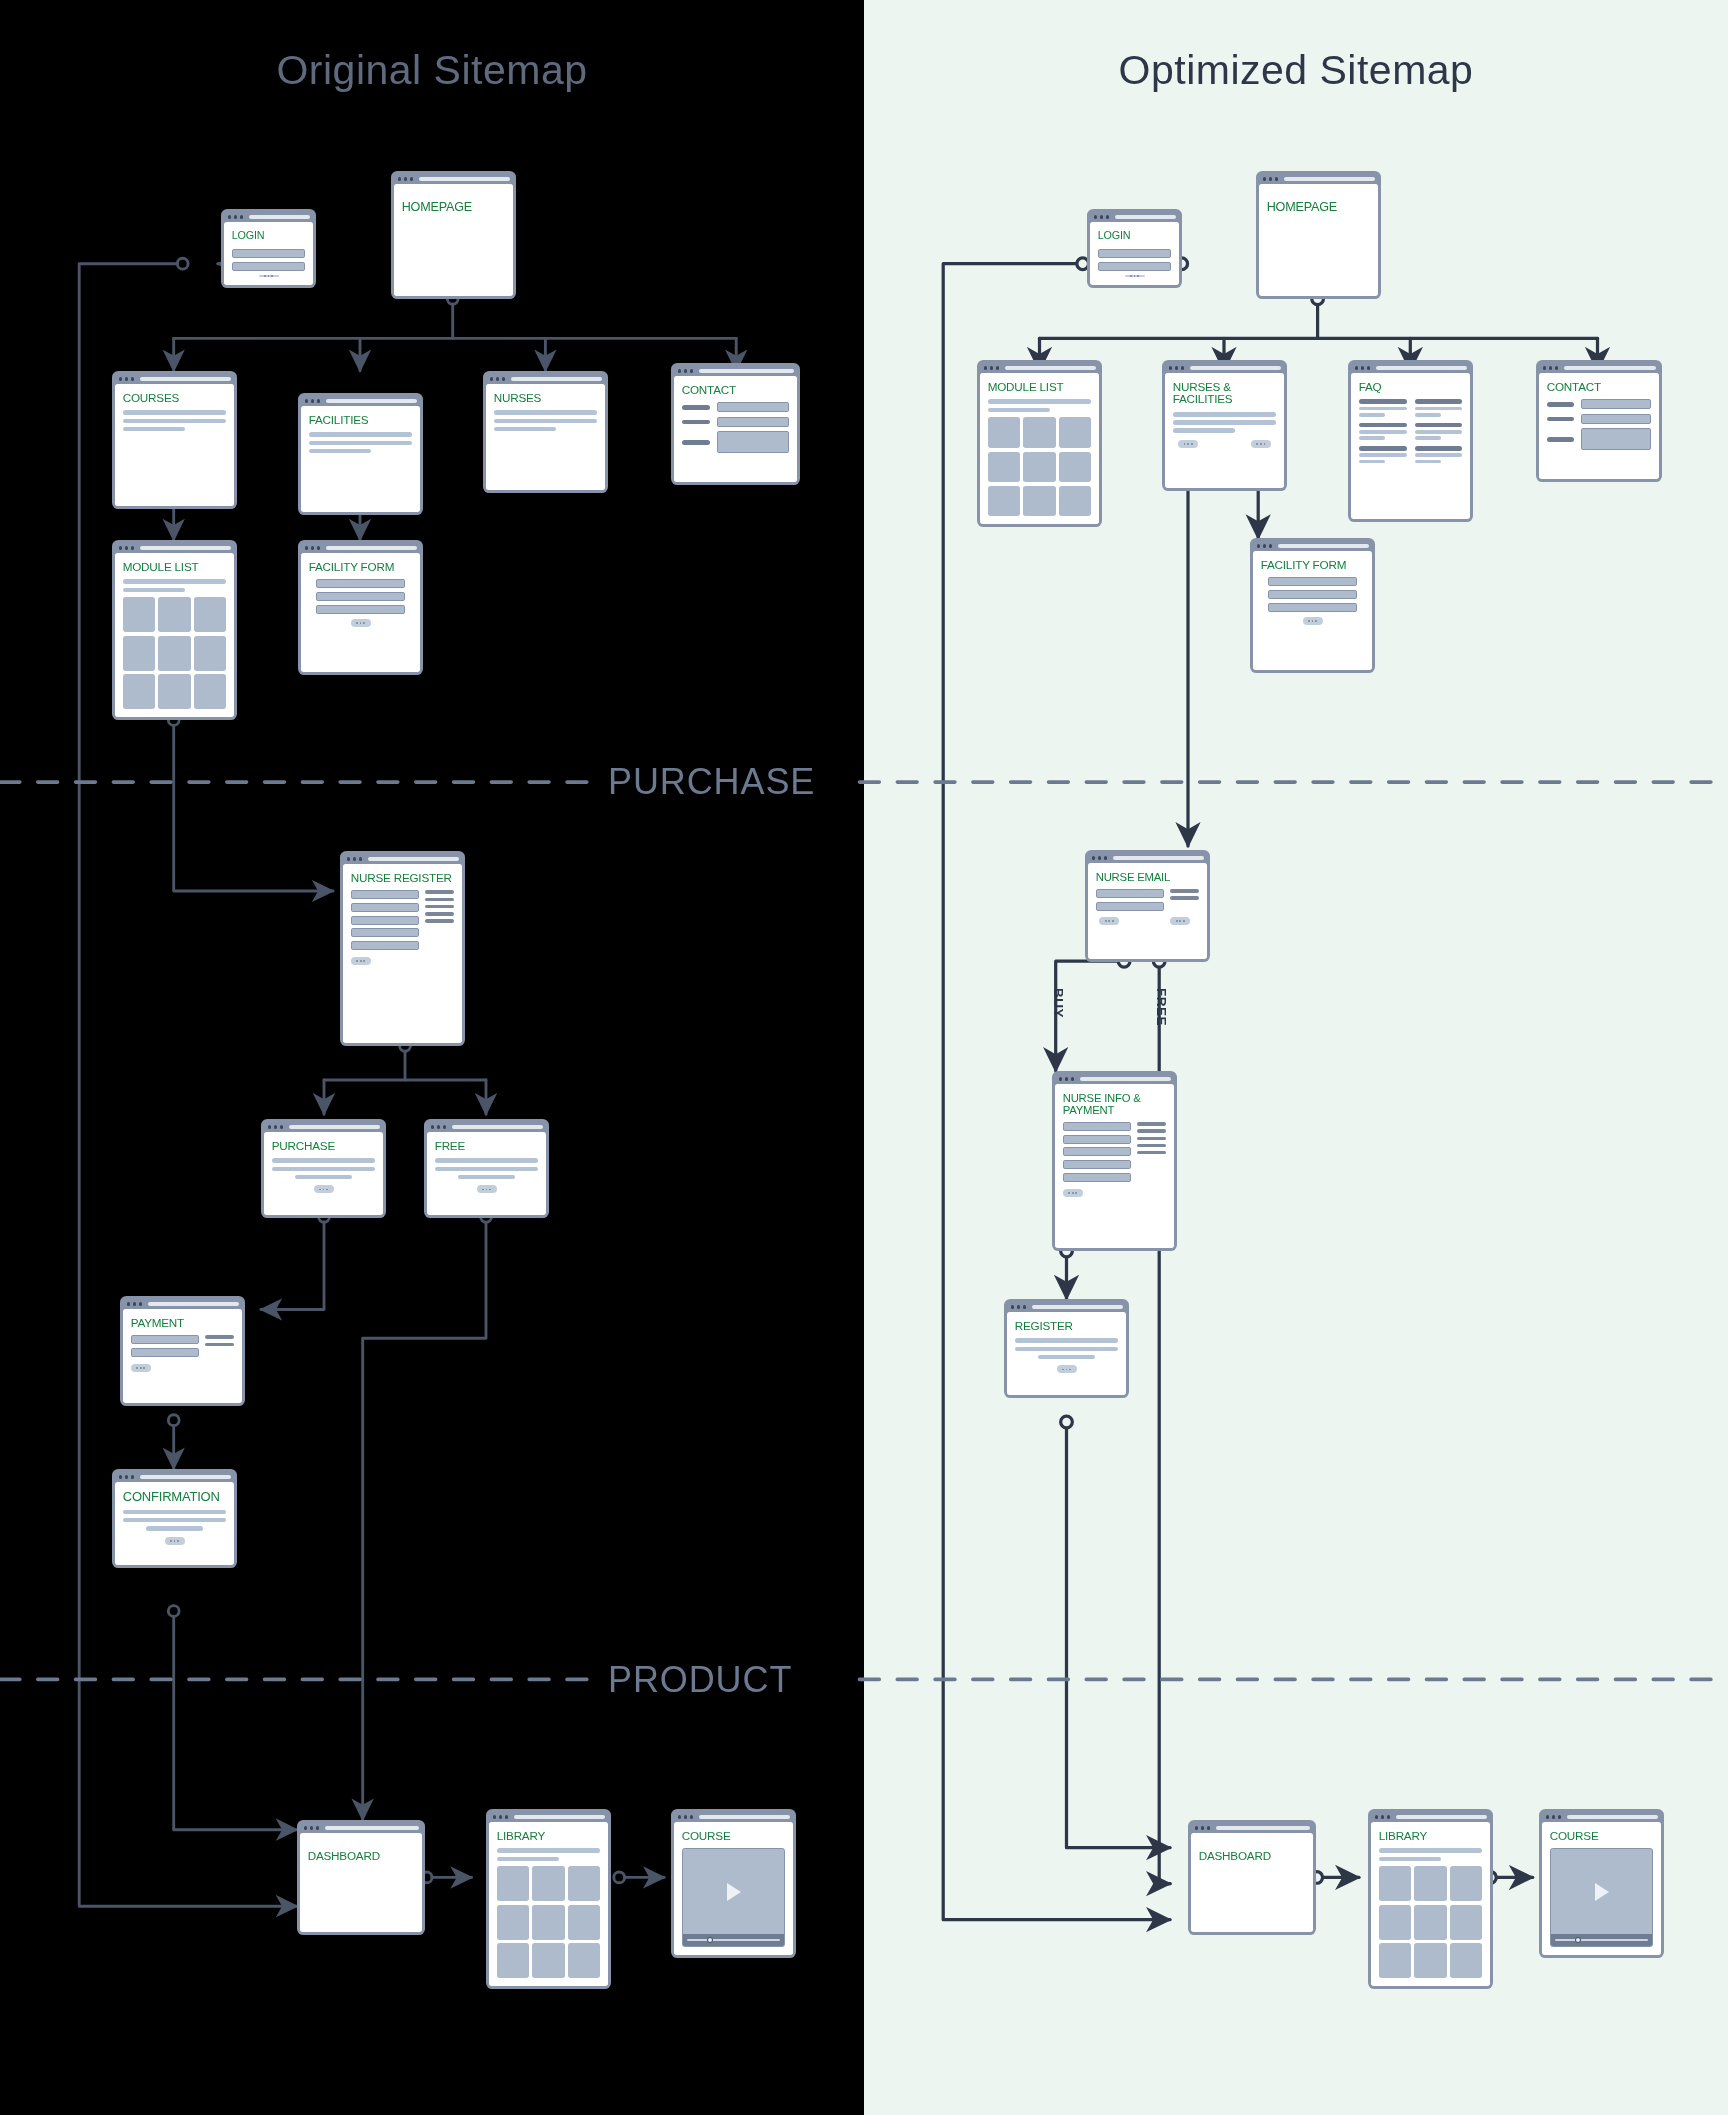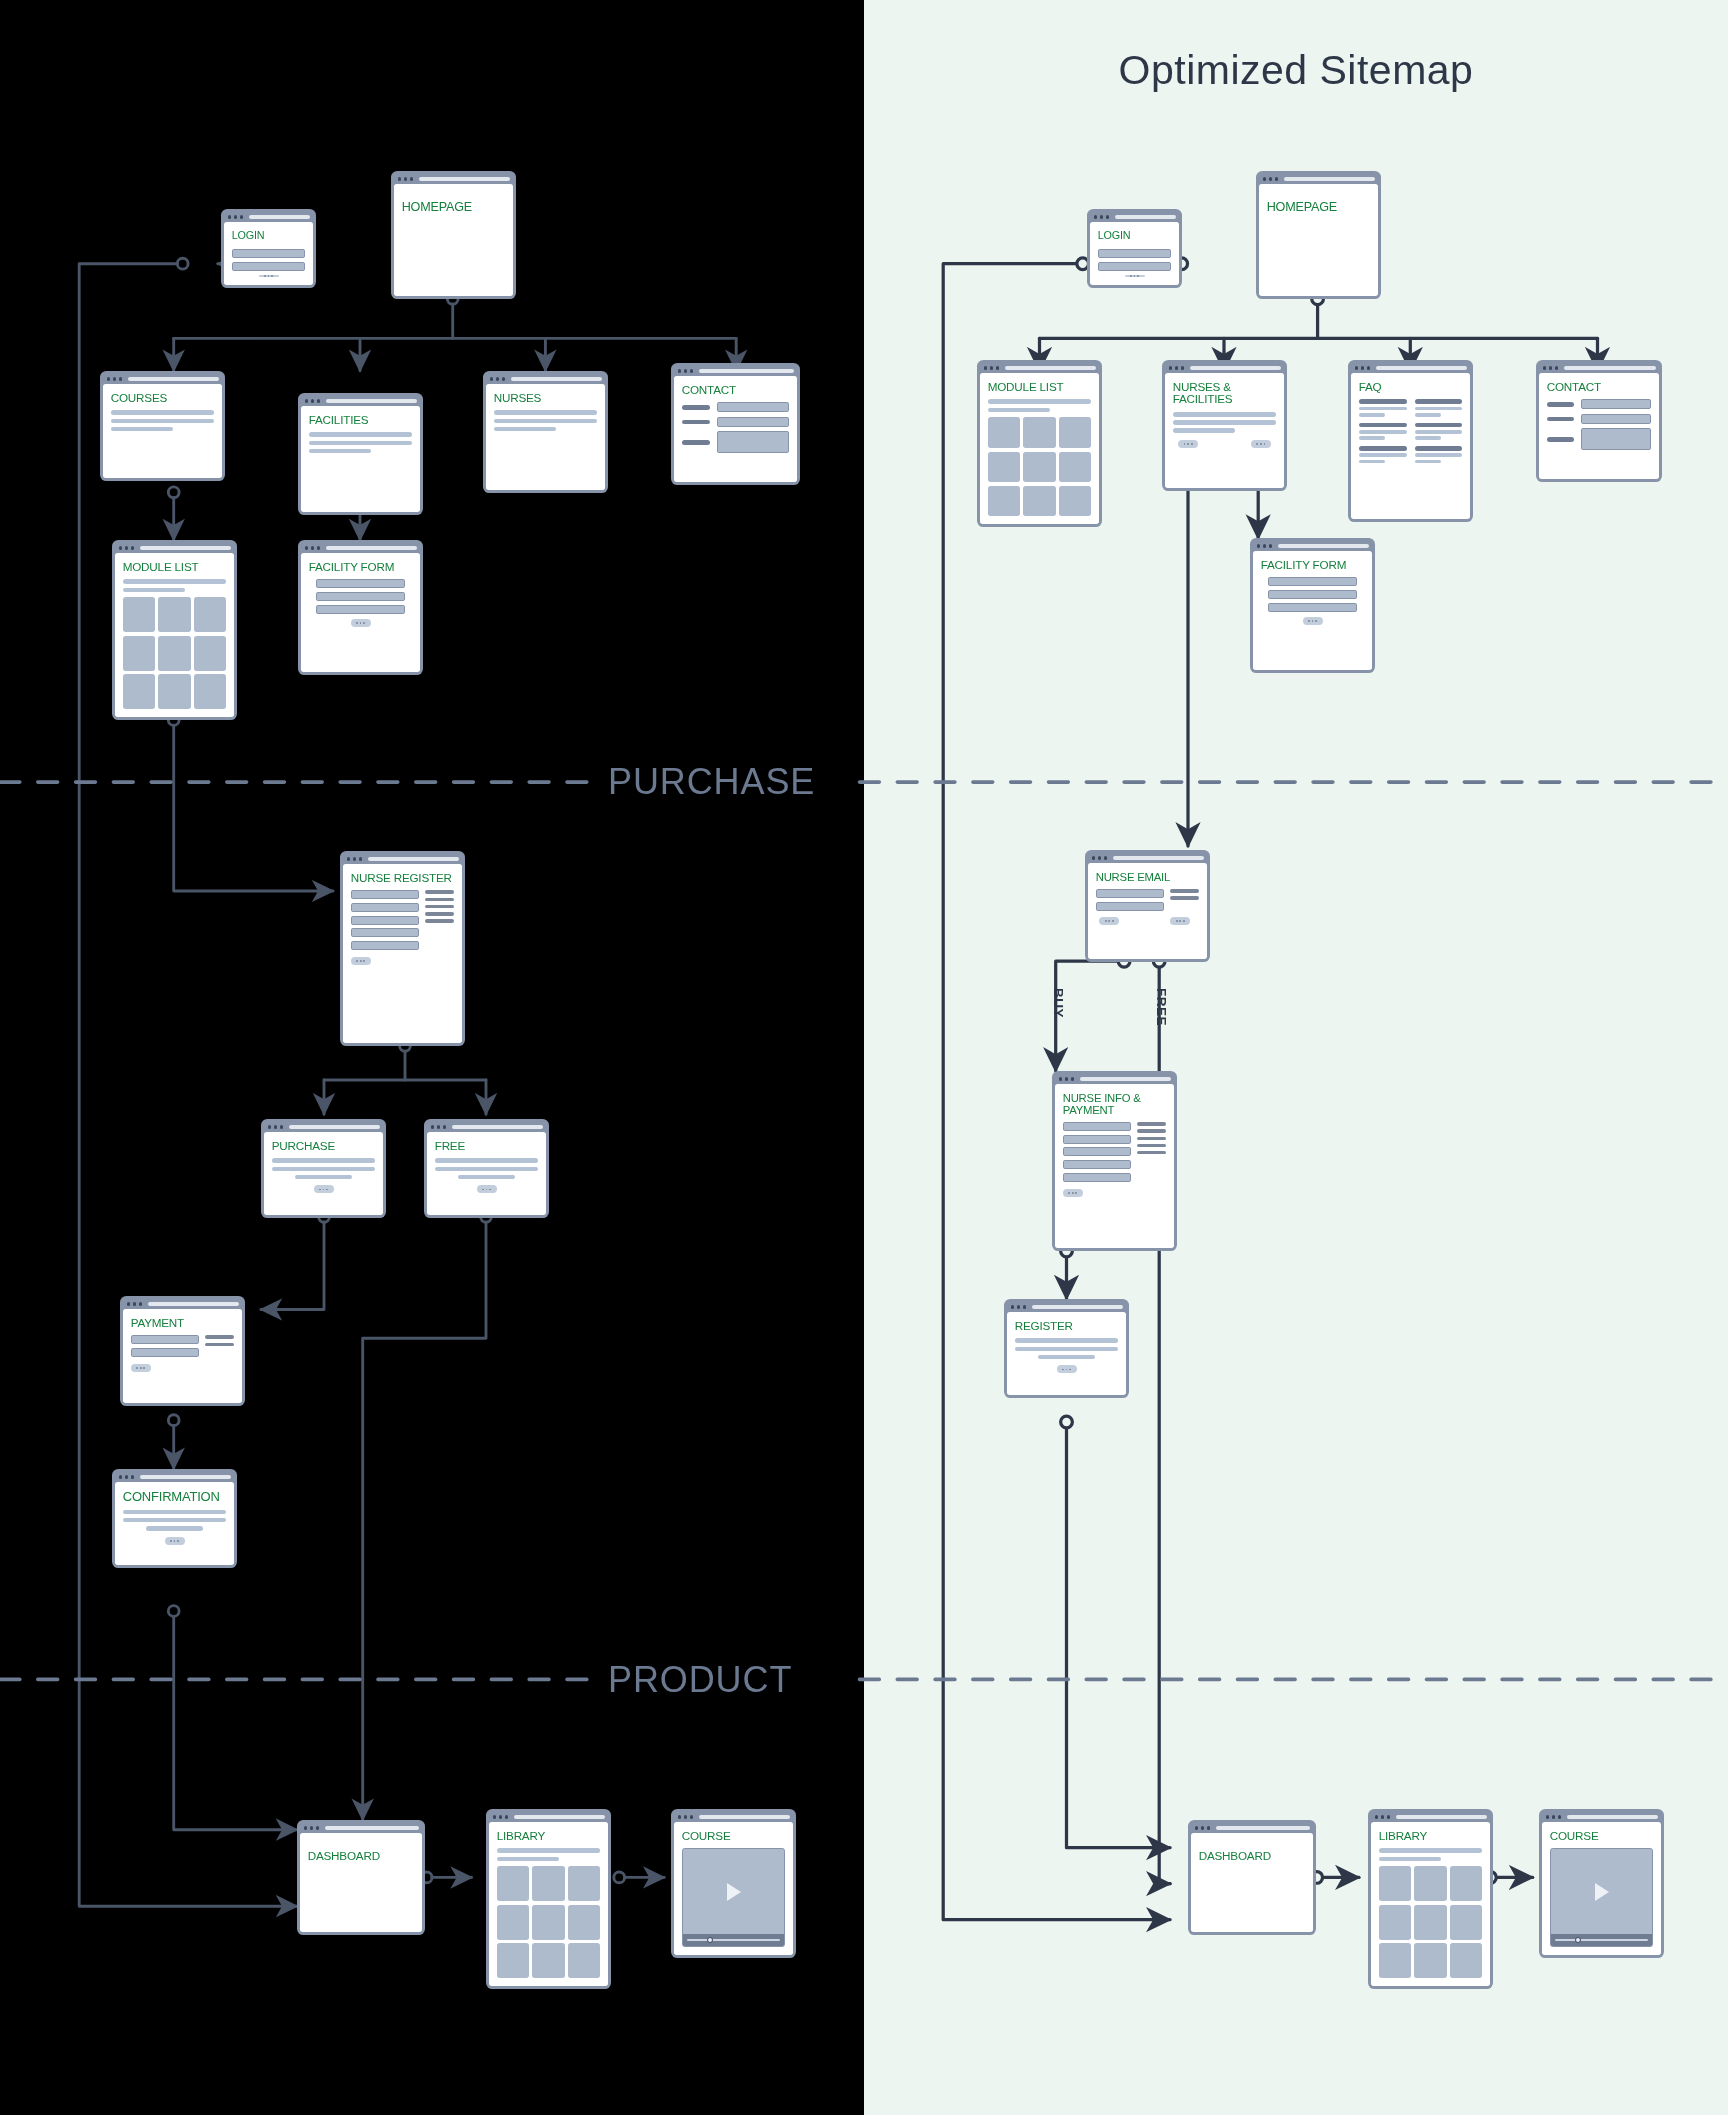--- a/index.html
+++ b/index.html
@@ -130,20 +130,21 @@
   }
 </style>
 </head>
 <body>
 
 <div id="stage">
 
   <div class="panel" id="panel-left"></div>
   <div class="panel" id="panel-right"></div>
 
+  <div class="panel-title" id="title-left">Original Sitemap</div>
   <div class="panel-title" id="title-right">Optimized Sitemap</div>
 
   <svg id="wires" viewBox="0 0 1920 2350">
     <defs>
       <marker id="ah-d" markerWidth="9" markerHeight="9" refX="7.4" refY="4.5" orient="auto">
         <path d="M0,0.6 L8,4.5 L0,8.4 L2.2,4.5 Z" fill="#2d3748"></path>
       </marker>
       <marker id="ah-l" markerWidth="9" markerHeight="9" refX="7.4" refY="4.5" orient="auto">
         <path d="M0,0.6 L8,4.5 L0,8.4 L2.2,4.5 Z" fill="#4a5568"></path>
       </marker>
@@ -281,21 +282,21 @@
         <span class="dot"></span>
         <span class="dot"></span>
         <span class="dot"></span>
         <span class="urlbar"></span>
       </div>
     <div class="body">
       <div class="ttl" style="font-size:12.6px;margin-top:9px;">HOMEPAGE</div>
     </div>
   </div>
 
-  <div class="node" style="left:100px;top:371px;width:125px;height:110px;">
+  <div class="node" style="left:112px;top:371px;width:125px;height:138px;">
     <div class="chrome">
         <span class="dot"></span>
         <span class="dot"></span>
         <span class="dot"></span>
         <span class="urlbar"></span>
       </div>
     <div class="body">
       <div class="ttl" style="font-size:11.7px;">COURSES</div>
       <div class="lines">
           <div class="ln w100"></div>

